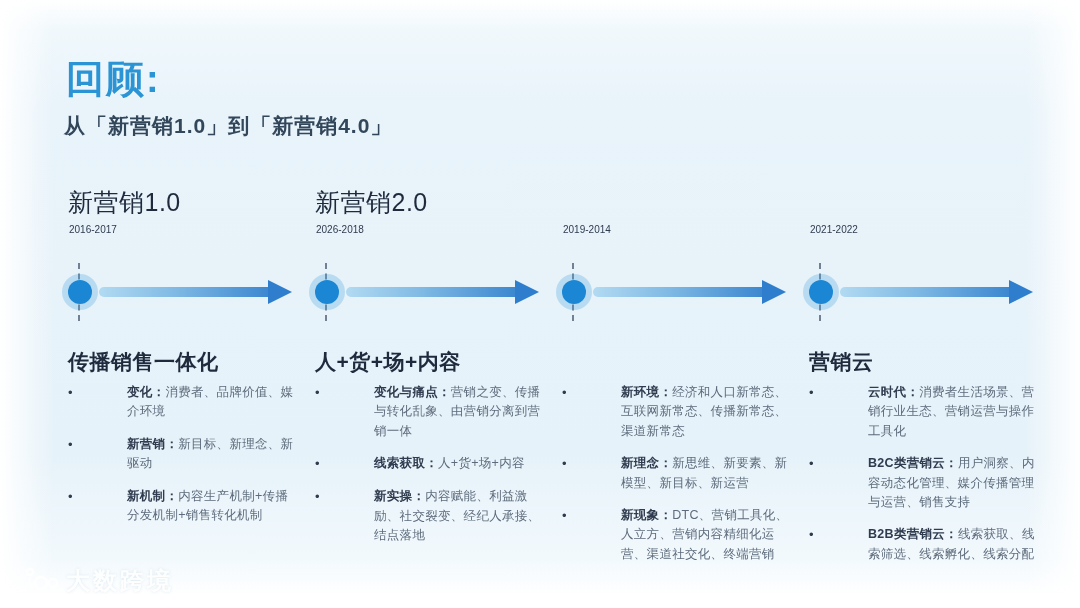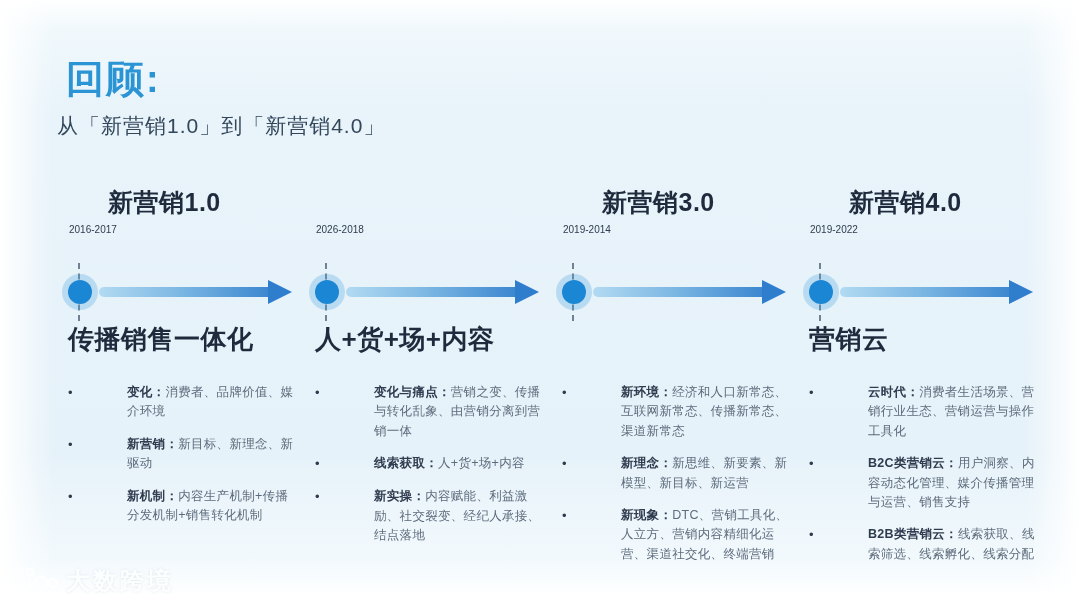--- a/index.html
+++ b/index.html
@@ -13,29 +13,29 @@
     background:
       linear-gradient(90deg,#ffffff 0%,rgba(255,255,255,0) 5%,rgba(255,255,255,0) 95%,#ffffff 100%),
       linear-gradient(180deg,#ffffff 0%,#f0f8fc 5%,#e8f3fa 18%,#e6f2f9 75%,#f2f9fd 92%,#ffffff 98%);
   }
   .title{
     position:absolute;left:66px;top:54px;
     font-size:38px;font-weight:bold;letter-spacing:2px;
     color:#2a94d4;
   }
   .subtitle{
-    position:absolute;left:57px;top:112px;
-    font-size:21px;font-weight:normal;letter-spacing:1px;
+    position:absolute;left:64px;top:112px;
+    font-size:21px;font-weight:bold;letter-spacing:1px;
     color:#33475b;
   }
   .col{position:absolute;top:0;width:232px;height:608px;}
   .col1{left:68px;}  .col2{left:315px;}  .col3{left:562px;}  .col4{left:809px;}
   .phase-name{
     position:absolute;left:0;top:186px;
-    font-size:25px;font-weight:700;color:#1f2b3d;letter-spacing:.5px;margin-left:40px;
+    font-size:25px;font-weight:400;color:#1f2b3d;letter-spacing:.5px;
   }
   .phase-years{
     position:absolute;left:1px;top:224px;
     font-size:10px;font-weight:500;color:#2f3b4e;
   }
   .tl-seg{position:absolute;left:0;top:280px;width:247px;height:24px;}
   .tl-dash{
     position:absolute;left:10px;top:-17px;height:58px;width:0;
     border-left:2px dashed #4a5b72;opacity:.75;
   }
@@ -51,22 +51,22 @@
     position:absolute;left:31px;top:7px;width:170px;height:10px;
     border-radius:5px 0 0 5px;
     background:linear-gradient(90deg,#b2daf2 0%,#7fb9e4 45%,#3c87d0 100%);
   }
   .tl-head{
     position:absolute;left:200px;top:0;width:0;height:0;
     border-top:12px solid transparent;border-bottom:12px solid transparent;
     border-left:24px solid #2e7ecd;
   }
   .heading{
-    position:absolute;left:0;top:322px;
-    font-size:26px;font-weight:bold;color:#1f2b3d;letter-spacing:.5px;
+    position:absolute;left:0;top:348px;
+    font-size:21px;font-weight:bold;color:#1f2b3d;letter-spacing:.5px;
     white-space:nowrap;
   }
   .bullets{position:absolute;left:0;top:383px;width:228px;}
   .bullet{display:flex;margin-bottom:13px;}
   .bullet .marker{
     flex:0 0 14px;color:#2f3b4e;font-size:13px;line-height:1.55;
   }
   .bullet .btext{
     flex:1;font-size:12.5px;line-height:1.55;color:#5d6b7c;letter-spacing:.3px;margin-left:45px;
   }
@@ -113,20 +113,21 @@
         <span class="btext"><span class="lead">新营销：</span><span>新目标、新理念、新驱动</span></span>
       </div>
       <div class="bullet">
         <span class="marker">•</span>
         <span class="btext"><span class="lead">新机制：</span><span>内容生产机制+传播分发机制+销售转化机制</span></span>
       </div>
     </div>
   </div>
 
   <div class="col col2">
+    <div class="phase-name">新营销2.0</div>
     <div class="phase-years">2026-2018</div>
     <div class="tl-seg">
       <div class="tl-dash"></div>
       <div class="tl-halo"></div>
       <div class="tl-dot"></div>
       <div class="tl-arrow"></div>
       <div class="tl-head"></div>
     </div>
     <div class="heading">人+货+场+内容</div>
     <div class="bullets">
@@ -139,21 +140,20 @@
         <span class="btext"><span class="lead">线索获取：</span><span>人+货+场+内容</span></span>
       </div>
       <div class="bullet">
         <span class="marker">•</span>
         <span class="btext"><span class="lead">新实操：</span><span>内容赋能、利益激励、社交裂变、经纪人承接、结点落地</span></span>
       </div>
     </div>
   </div>
 
   <div class="col col3">
-    <div class="phase-name">新营销3.0</div>
     <div class="phase-years">2019-2014</div>
     <div class="tl-seg">
       <div class="tl-dash"></div>
       <div class="tl-halo"></div>
       <div class="tl-dot"></div>
       <div class="tl-arrow"></div>
       <div class="tl-head"></div>
     </div>
     <div class="bullets">
       <div class="bullet">
@@ -165,22 +165,21 @@
         <span class="btext"><span class="lead">新理念：</span><span>新思维、新要素、新模型、新目标、新运营</span></span>
       </div>
       <div class="bullet">
         <span class="marker">•</span>
         <span class="btext"><span class="lead">新现象：</span><span>DTC、营销工具化、人立方、营销内容精细化运营、渠道社交化、终端营销</span></span>
       </div>
     </div>
   </div>
 
   <div class="col col4">
-    <div class="phase-name">新营销4.0</div>
-    <div class="phase-years">2019-2022</div>
+    <div class="phase-years">2021-2022</div>
     <div class="tl-seg">
       <div class="tl-dash"></div>
       <div class="tl-halo"></div>
       <div class="tl-dot"></div>
       <div class="tl-arrow"></div>
       <div class="tl-head"></div>
     </div>
     <div class="heading">营销云</div>
     <div class="bullets">
       <div class="bullet">

